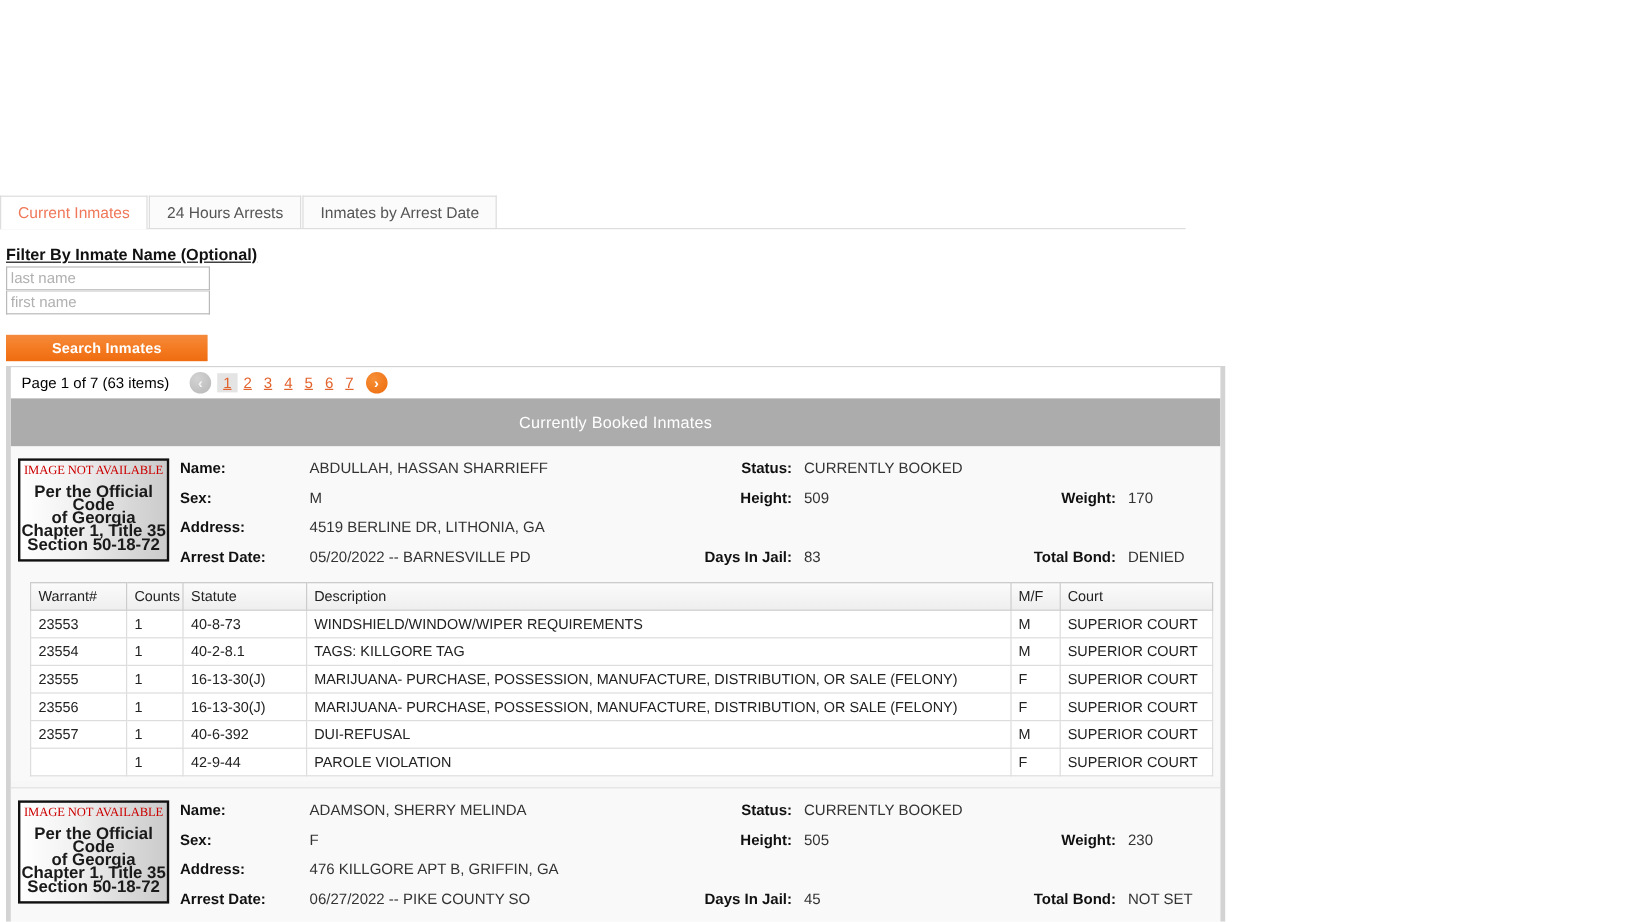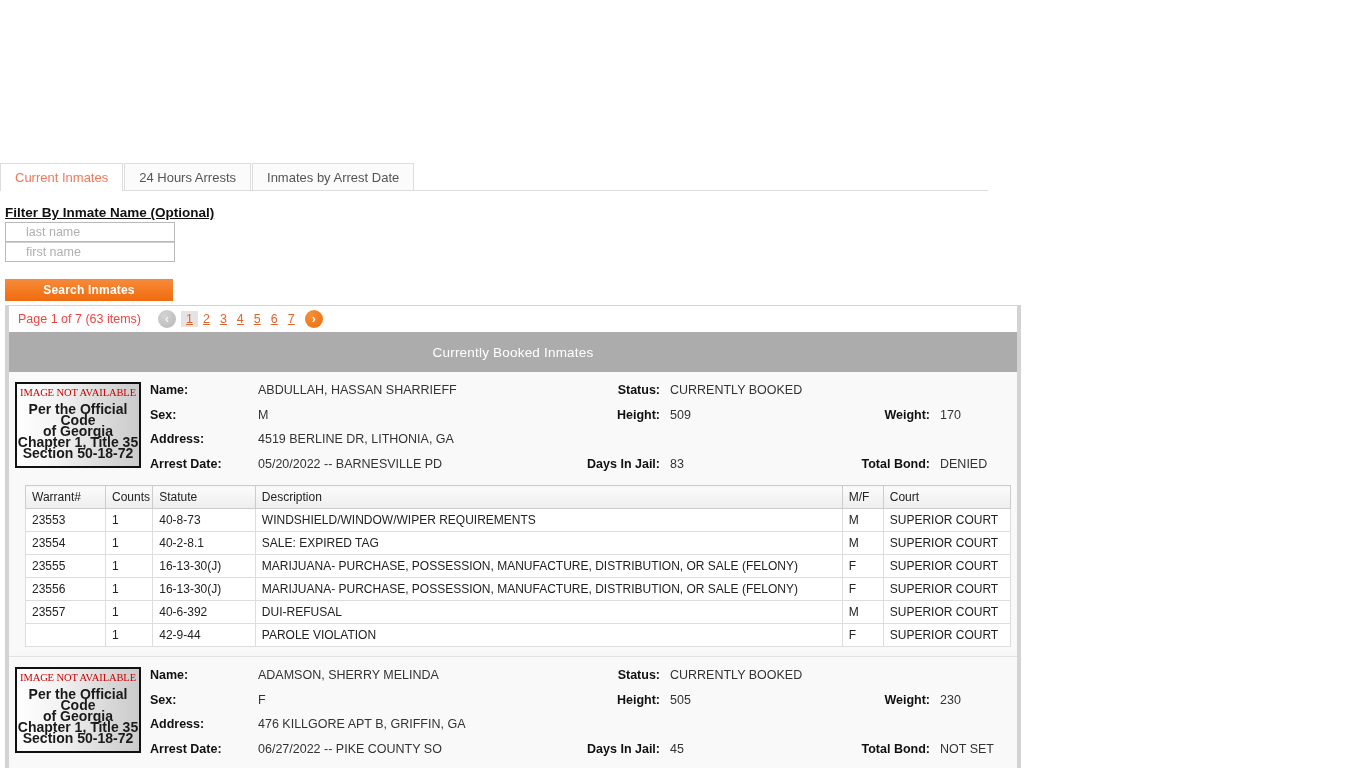--- a/index.html
+++ b/index.html
@@ -63,21 +63,21 @@
   .field {
     position: absolute;
     left: 5px;
     width: 170px;
     height: 20px;
     border: 1px solid #b9b9b9;
     background: #ffffff;
     font-family: "Liberation Sans", sans-serif;
     font-size: 12.5px;
     color: #333333;
-    padding: 0 20px;
+    padding: 0 3px;
     outline: none;
   }
   .field::placeholder { color: #b0b0b0; }
   #last-name { top: 222px; }
   #first-name { top: 242px; border-top: 1px solid #cfcfcf; }
 
   .search-btn {
     position: absolute;
     left: 5px; top: 279px;
     width: 168px;
@@ -110,21 +110,21 @@
   .pager {
     height: 26px;
     background: #ffffff;
     display: flex;
     align-items: center;
     padding-left: 9px;
     gap: 0px;
   }
   .pager-info {
     font-size: 12.5px;
-    color: #ef4444;
+    color: #000000;
     margin-right: 12px;
     white-space: nowrap;
   }
   .circ {
     width: 18px; height: 18px;
     border-radius: 50%;
     display: inline-flex;
     align-items: center;
     justify-content: center;
     font-size: 12px;
@@ -341,21 +341,21 @@
             <td>1</td>
             <td>40-8-73</td>
             <td>WINDSHIELD/WINDOW/WIPER REQUIREMENTS</td>
             <td>M</td>
             <td>SUPERIOR COURT</td>
           </tr>
           <tr>
             <td>23554</td>
             <td>1</td>
             <td>40-2-8.1</td>
-            <td>SALE: EXPIRED TAG</td>
+            <td>TAGS: KILLGORE TAG</td>
             <td>M</td>
             <td>SUPERIOR COURT</td>
           </tr>
           <tr>
             <td>23555</td>
             <td>1</td>
             <td>16-13-30(J)</td>
             <td>MARIJUANA- PURCHASE, POSSESSION, MANUFACTURE, DISTRIBUTION, OR SALE (FELONY)</td>
             <td>F</td>
             <td>SUPERIOR COURT</td>

